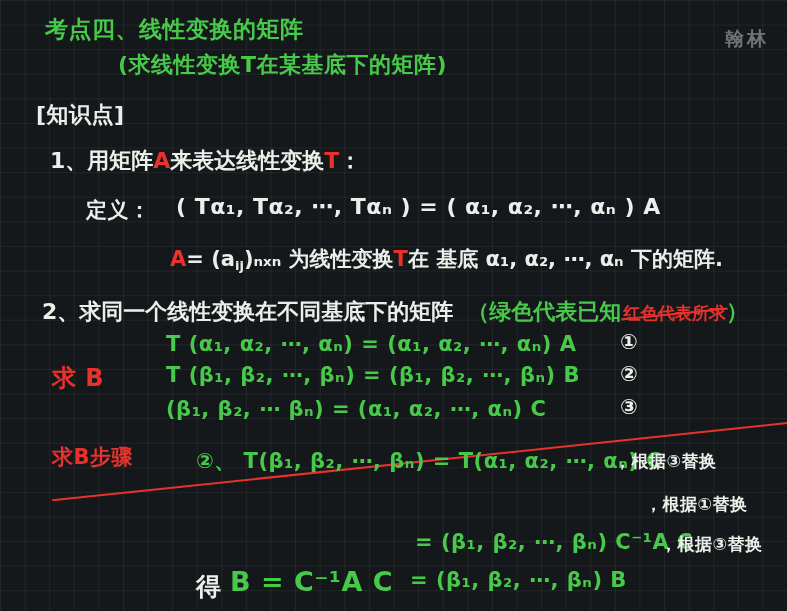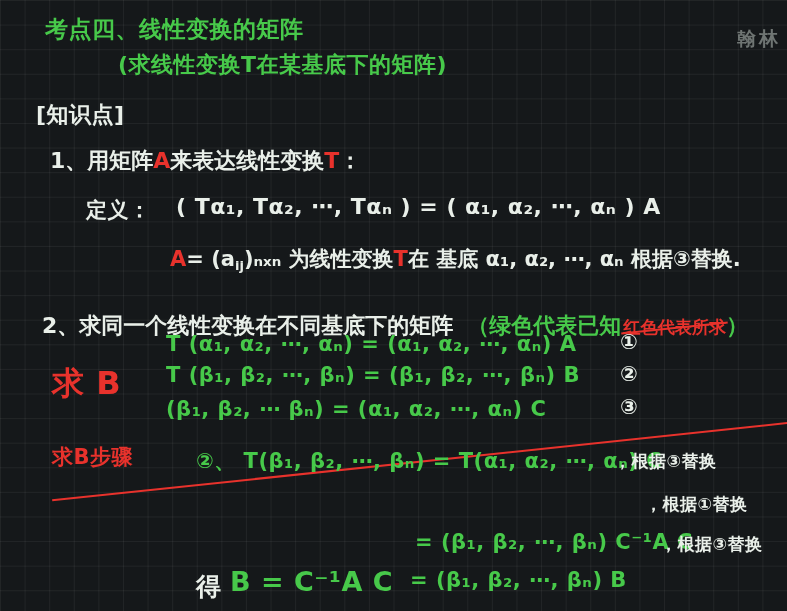--- a/index.html
+++ b/index.html
@@ -35,21 +35,21 @@
   .strike::after {
     content: "";
     position: absolute;
     left: -2px; right: -2px; top: 52%;
     height: 2px;
     background: #e8322c;
     transform: rotate(-6deg);
   }
   #watermark {
     position: absolute;
-    right: 6px;
+    right: 18px;
     top: 26px;
     font-size: 19px;
     color: #6f7573;
     letter-spacing: 3px;
     font-weight: 600;
   }
 </style>
 </head>
 <body>
 
@@ -63,28 +63,28 @@
   <div class="ln w" style="left:36px; top:100px; font-size:22px;">[知识点]</div>
 
   <div style="position:absolute; left:50px; top:146px; font-size:22px; font-weight:600; white-space:nowrap;">
     <span class="w">1、</span><span class="w">用矩阵</span><span class="r">A</span><span class="w">来表达线性变换</span><span class="r">T</span><span class="w">：</span>
   </div>
 
   <div class="ln w" style="left:86px; top:196px; font-size:21px;">定义：</div>
   <div class="ln w" style="left:176px; top:194px; font-size:22px;">( Tα₁, Tα₂, ⋯, Tαₙ ) = ( α₁, α₂, ⋯, αₙ ) A</div>
 
   <div style="position:absolute; left:170px; top:245px; font-size:21px; font-weight:600; white-space:nowrap;">
-    <span class="r">A</span><span class="w">= (a</span><span class="w sub">ij</span><span class="w">)ₙₓₙ 为线性变换</span><span class="r">T</span><span class="w">在 基底 α₁, α₂, ⋯, αₙ 根据③替换.</span>
+    <span class="r">A</span><span class="w">= (a</span><span class="w sub">ij</span><span class="w">)ₙₓₙ 为线性变换</span><span class="r">T</span><span class="w">在 基底 α₁, α₂, ⋯, αₙ 下的矩阵.</span>
   </div>
 
-  <div style="position:absolute; left:42px; top:297px; font-size:22px; font-weight:600; white-space:nowrap;margin-top:14px;">
+  <div style="position:absolute; left:42px; top:297px; font-size:22px; font-weight:600; white-space:nowrap;">
     <span class="w">2、</span><span class="w">求同一个线性变换在不同基底下的矩阵</span><span class="g" style="margin-left:14px;">（</span><span class="g">绿色代表已知</span><span class="r small strike" style="margin-left:2px;">红色代表所求</span><span class="g">）</span>
   </div>
 
-  <div class="ln r" style="left:52px; top:362px; font-size:32px;">求 B</div>
+  <div class="ln r" style="left:52px; top:362px; font-size:24px;">求 B</div>
 
   <div class="ln g" style="left:166px; top:332px; font-size:21px;">T (α₁, α₂, ⋯, αₙ) = (α₁, α₂, ⋯, αₙ) A</div>
   <div class="ln w" style="left:620px; top:330px; font-size:21px;">①</div>
 
   <div class="ln g" style="left:166px; top:363px; font-size:21px;text-align:center;">T (β₁, β₂, ⋯, βₙ) = (β₁, β₂, ⋯, βₙ) B</div>
   <div class="ln w" style="left:620px; top:362px; font-size:21px;">②</div>
 
   <div class="ln g" style="left:166px; top:397px; font-size:21px;">(β₁, β₂, ⋯ βₙ) = (α₁, α₂, ⋯, αₙ) C</div>
   <div class="ln w" style="left:620px; top:395px; font-size:21px;">③</div>
 

